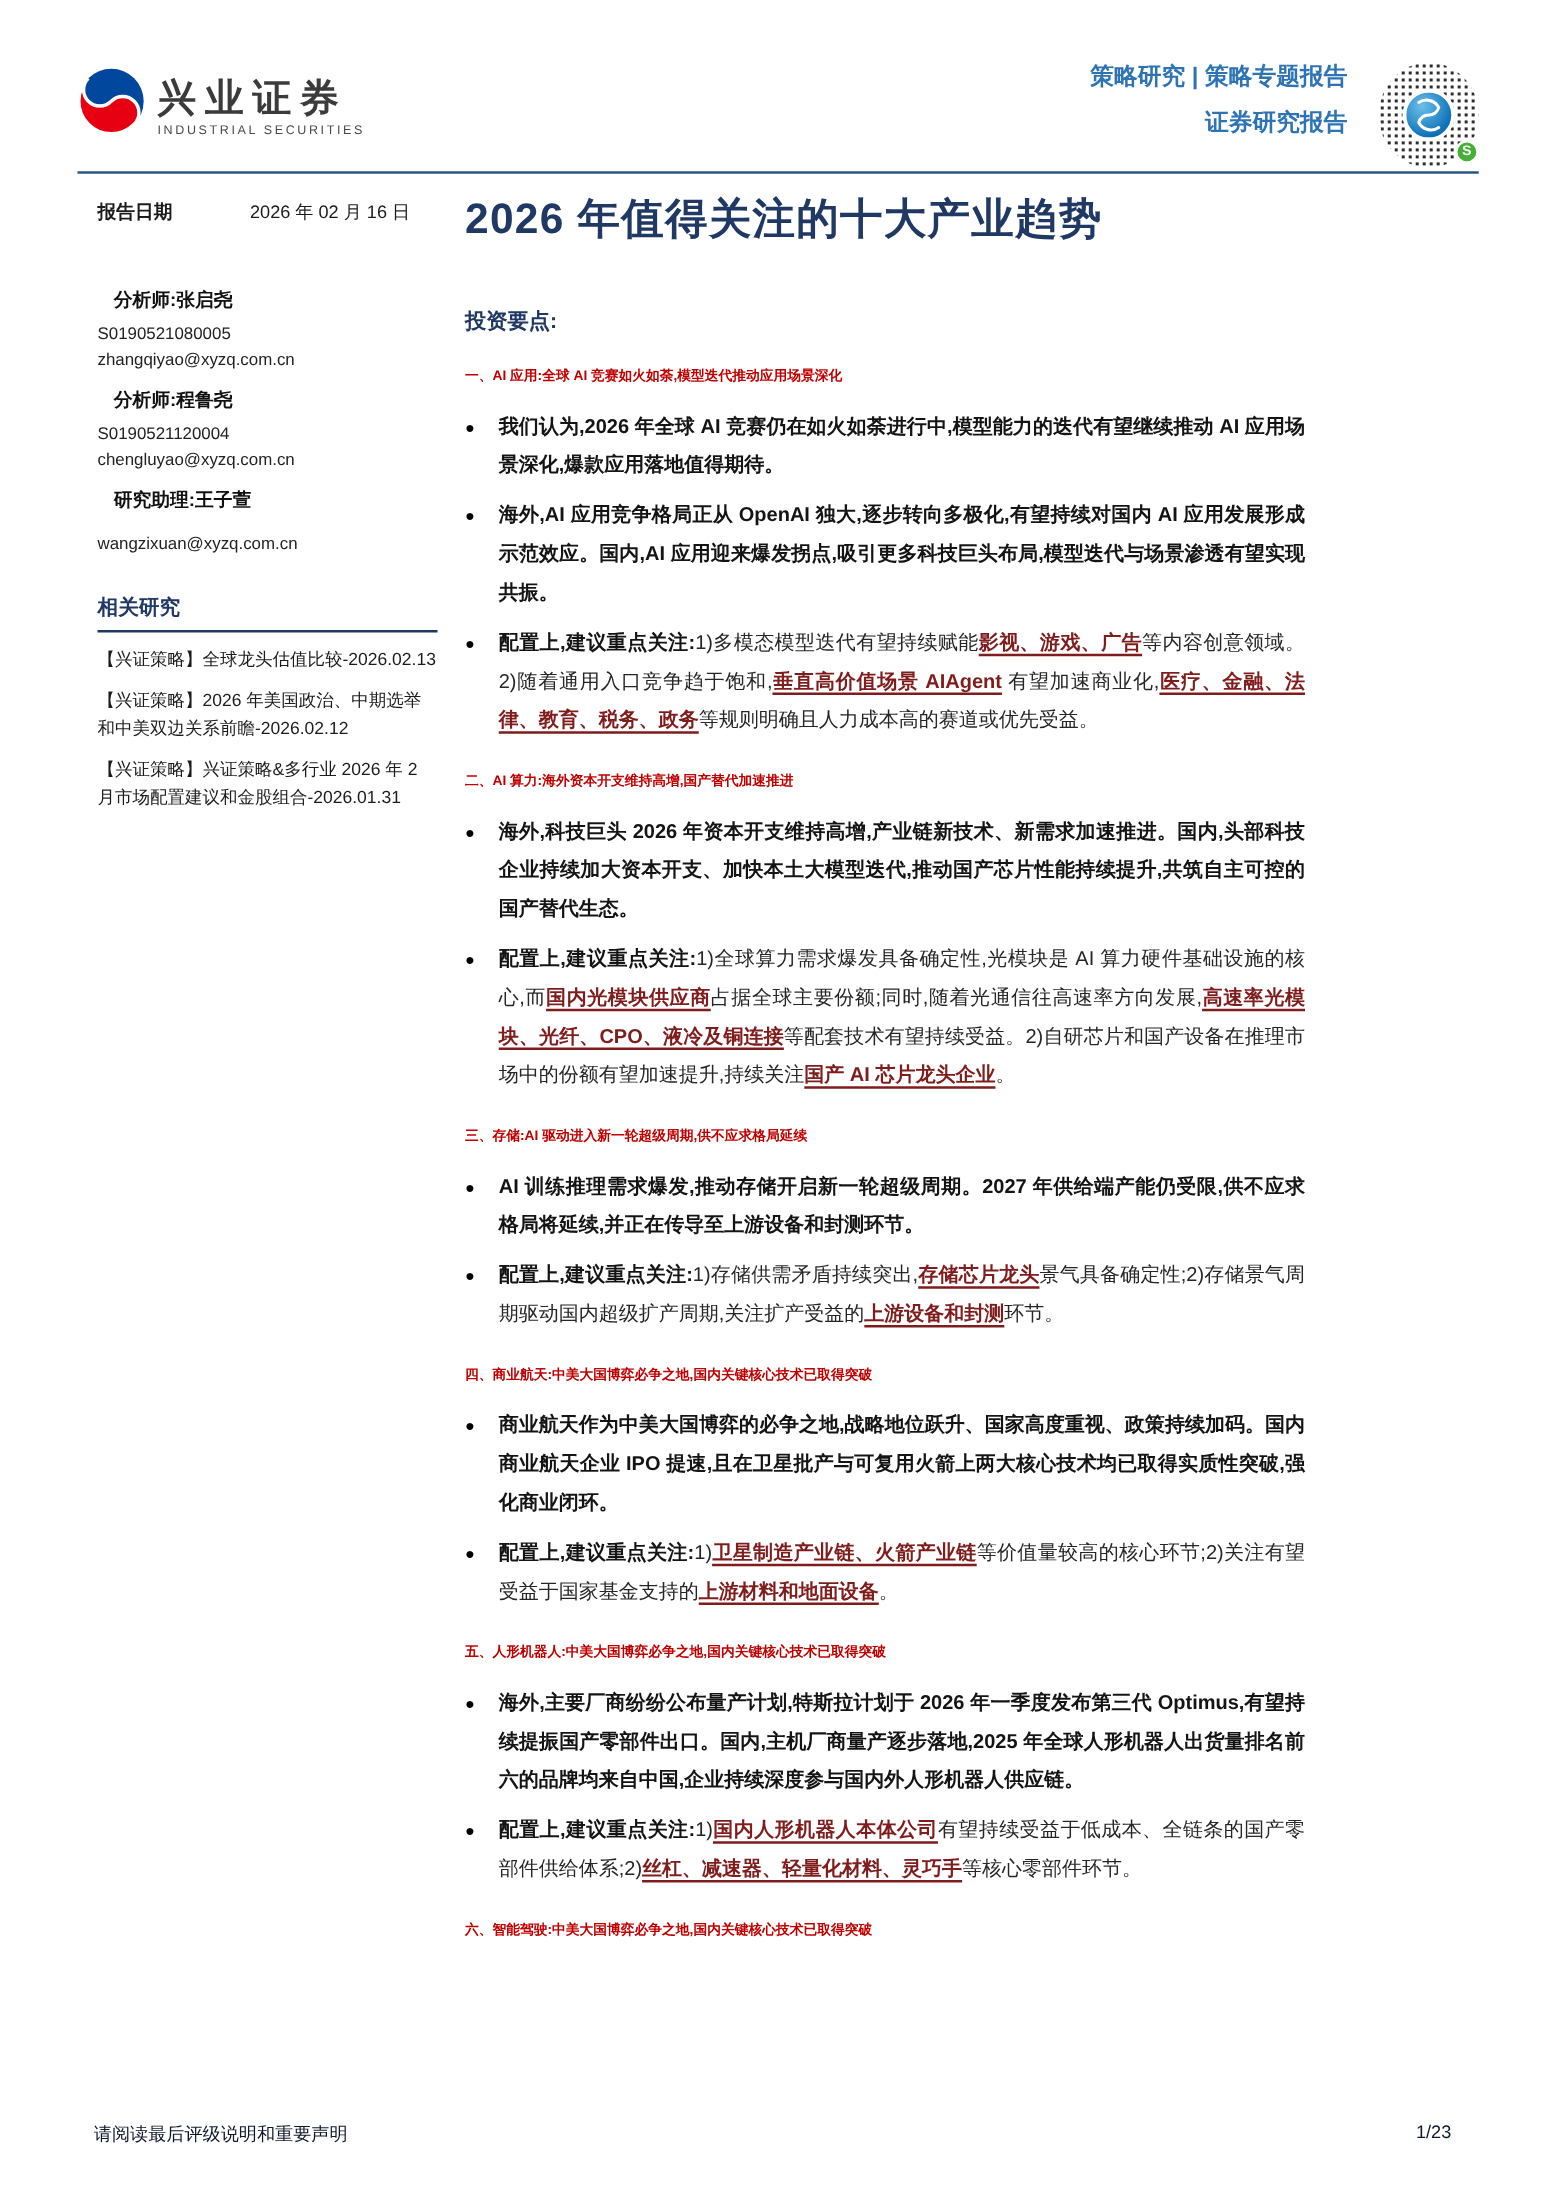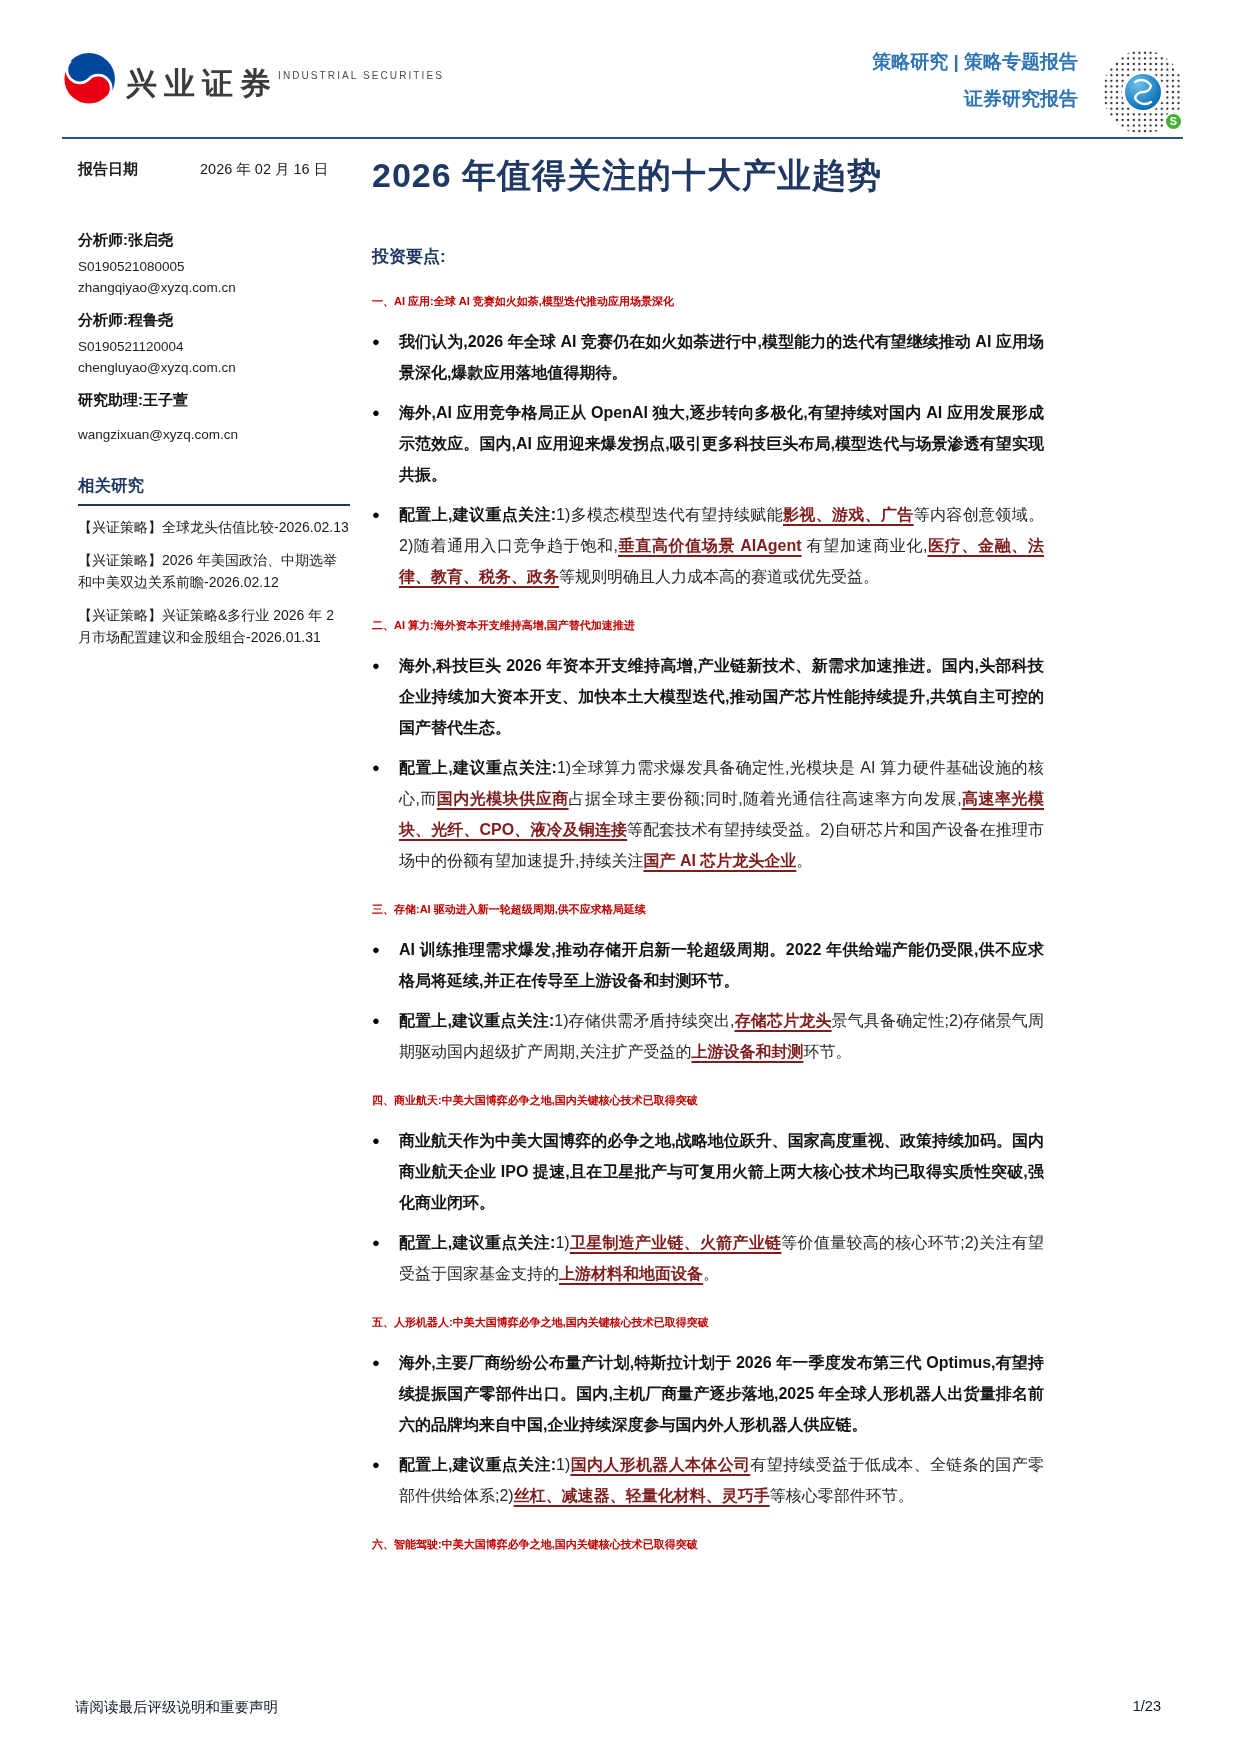--- a/index.html
+++ b/index.html
@@ -10,21 +10,21 @@
   html,body{margin:0;padding:0;background:#ffffff;}
   .page{
     position:relative; width:1239px; height:1753px; margin:0 auto; background:#fff;
     font-family:"Liberation Sans","DejaVu Sans",sans-serif; color:var(--text); overflow:hidden;
   }
   
   .header{position:absolute; left:62px; right:56px; top:44px; height:92px;
     display:flex; justify-content:space-between; align-items:flex-start;}
   .brand{display:flex; align-items:center; gap:10px; margin-top:8px;}
   .brand-mark{width:54px; height:54px; flex:0 0 auto;}
-  .brand-text{display:flex; margin-top:10px;}
+  .brand-text{display:flex; flex-direction:column;margin-top:10px;}
   .brand-cn{font-size:31px; font-weight:bold; color:#3b3b3b; letter-spacing:7px; line-height:34px;
     font-family:"Liberation Serif","DejaVu Serif",serif;}
   .brand-en{font-size:10px; color:#4a4a4a; letter-spacing:2.1px; margin-top:3px;}
   .head-right{display:flex; align-items:flex-start; gap:25px; margin-top:6px;}
   .head-cat{text-align:right; color:var(--blue); font-weight:bold;}
   .head-cat .cat{font-size:19px; line-height:24px; margin-bottom:13px;}
   .head-cat .rtype{font-size:19px; line-height:24px;}
   .qr{position:relative; width:80px; height:84px; flex:0 0 auto;}
   .qr-dots{position:absolute; inset:0; border-radius:50%;
     background-image:radial-gradient(#2d2d2d 1.25px, transparent 1.5px);
@@ -36,21 +36,21 @@
   .qr-green{position:absolute; right:0px; bottom:3px; width:19px; height:19px; border-radius:50%;
     background:var(--green); border:2px solid #fff; color:#fff; font-size:11px; font-weight:bold;
     display:flex; align-items:center; justify-content:center; line-height:1;}
   .header-rule{position:absolute; left:62px; right:56px; top:137px; border-top:2px solid var(--line);}
   
   .sidebar{position:absolute; left:78px; top:160px; width:272px; font-size:14px; color:#1c1c1c;}
   .rep-date{display:flex; margin-bottom:52px;}
   .rep-date .lbl{font-weight:bold; width:122px; font-size:15px;}
   .rep-date .val{font-size:14.5px;}
   .person{margin-bottom:13px;}
-  .person .role{font-weight:bold; font-size:15px; margin-bottom:6px; color:#111;}
+  .person .role{font-weight:bold; font-size:15px; margin-bottom:6px; color:#111;margin-left:13px;}
   .person .pid{font-size:13.5px; line-height:21px; color:#222;}
   .person .mail{font-size:13.5px; line-height:21px; color:#222;}
   .person.assistant .mail{margin-top:14px;}
   .related-title{margin-top:30px; font-size:16.5px; font-weight:bold; color:var(--navy);
     padding-bottom:7px; border-bottom:2px solid var(--navy);}
   .related-list{margin:10px 0 0; padding:0; list-style:none;}
   .related-list li{font-size:14px; line-height:22px; color:#1c1c1c; margin-bottom:11px;}
   
   .main{position:absolute; left:372px; top:152px; width:672px;}
   .title{margin:0; font-size:34px; line-height:46px; font-weight:bold; color:var(--navy);
@@ -162,21 +162,21 @@
       <li>
         <span class="dot">●</span>
         <span class="btext"><span class="b">配置上,建议重点关注:</span><span>1)全球算力需求爆发具备确定性,光模块是 AI 算力硬件基础设施的核心,而</span><span class="bu">国内光模块供应商</span><span>占据全球主要份额;同时,随着光通信往高速率方向发展,</span><span class="bu">高速率光模块、光纤、CPO、液冷及铜连接</span><span>等配套技术有望持续受益。2)自研芯片和国产设备在推理市场中的份额有望加速提升,持续关注</span><span class="bu">国产 AI 芯片龙头企业</span><span>。</span></span>
       </li>
     </ul>
 
     <h2 class="section-h">三、存储:AI 驱动进入新一轮超级周期,供不应求格局延续</h2>
     <ul class="bullets">
       <li>
         <span class="dot">●</span>
-        <span class="btext"><span class="b">AI 训练推理需求爆发,推动存储开启新一轮超级周期。2022 年供给端产能仍受限,供不应求格局将延续,并正在传导至上游设备和封测环节。</span></span>
+        <span class="btext"><span class="b">AI 训练推理需求爆发,推动存储开启新一轮超级周期。2027 年供给端产能仍受限,供不应求格局将延续,并正在传导至上游设备和封测环节。</span></span>
       </li>
       <li>
         <span class="dot">●</span>
         <span class="btext"><span class="b">配置上,建议重点关注:</span><span>1)存储供需矛盾持续突出,</span><span class="bu">存储芯片龙头</span><span>景气具备确定性;2)存储景气周期驱动国内超级扩产周期,关注扩产受益的</span><span class="bu">上游设备和封测</span><span>环节。</span></span>
       </li>
     </ul>
 
     <h2 class="section-h">四、商业航天:中美大国博弈必争之地,国内关键核心技术已取得突破</h2>
     <ul class="bullets">
       <li>

